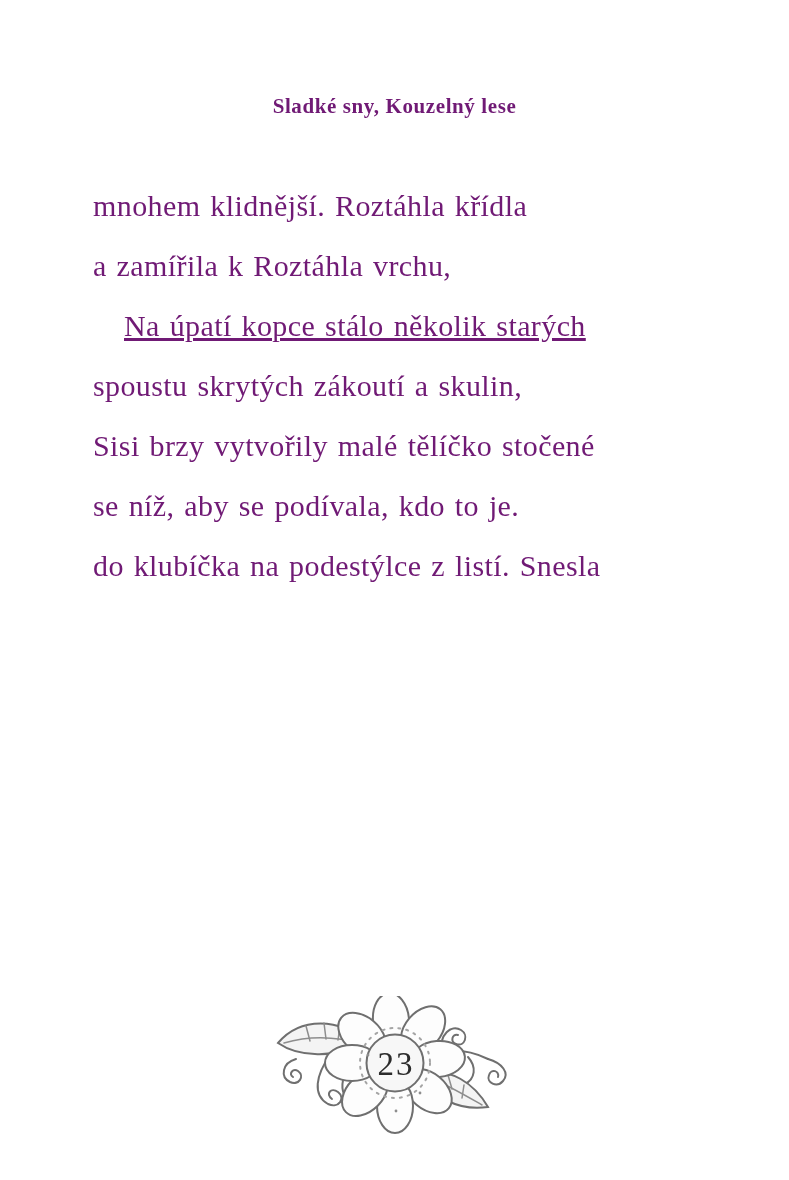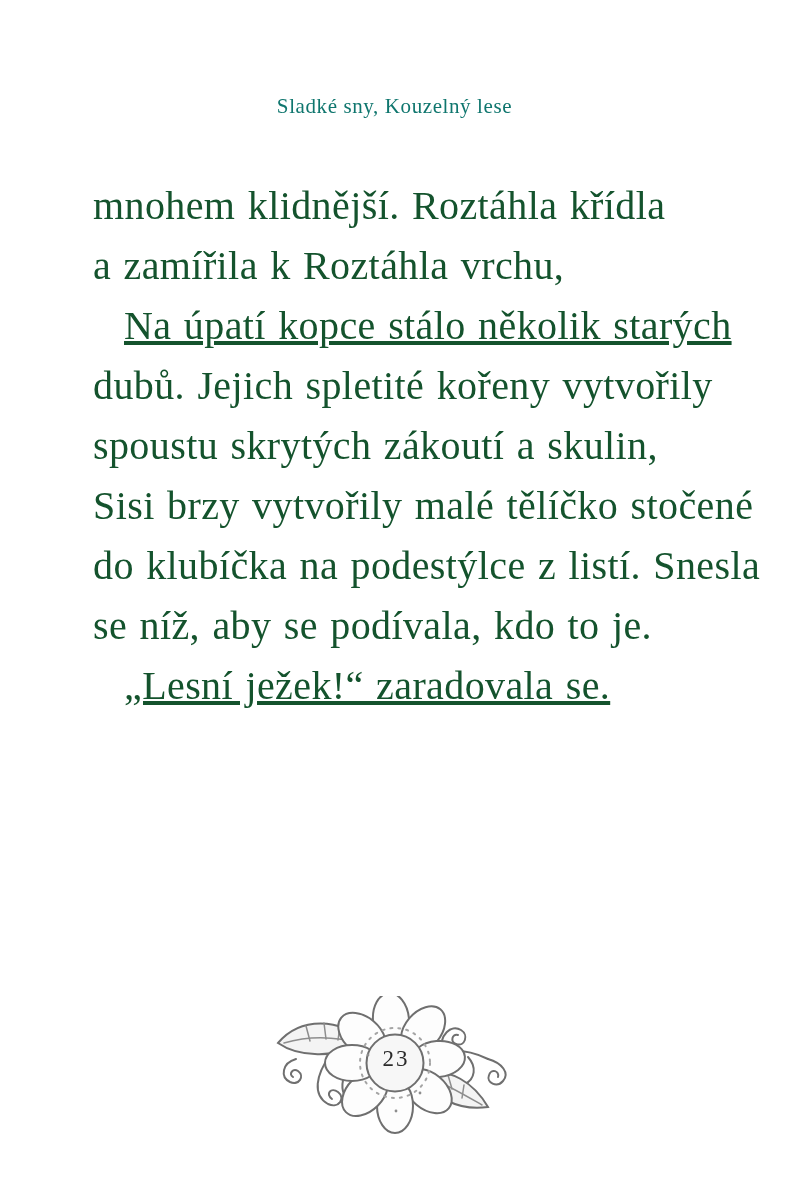--- a/index.html
+++ b/index.html
@@ -17,32 +17,33 @@
     color: #1a1a1a;
   }
   .running-header {
     position: absolute;
     top: 94px;
     left: 0;
     width: 100%;
     text-align: center;
     font-size: 21px;
     letter-spacing: 0.6px;
-    color: #0f766e;
+    color: #701a75;
+    font-weight: bold;
   }
   .body-text {
     position: absolute;
     top: 176px;
     left: 93px;
     width: 660px;
-    font-size: 40px;
+    font-size: 30px;
     line-height: 60px;
     letter-spacing: 0.4px;
     word-spacing: 2px;
-    color: #14532d;
+    color: #701a75;
     white-space: nowrap;
   }
   .body-text .line {
     height: 60px;
   }
   .body-text .line.indent {
     padding-left: 31px;
     text-decoration: underline;
   }
   .ornament-wrap {
@@ -55,42 +56,40 @@
   .ornament-wrap svg {
     display: block;
     width: 246px;
     height: 140px;
   }
   .page-number {
     position: absolute;
     left: 396px;
     top: 1046px;
     transform: translateX(-50%);
-    font-size: 23px;
+    font-size: 33px;
     letter-spacing: 2px;
     color: #2b2b2b;
   }
 </style>
 </head>
 <body>
 
 <div class="page">
 
   <div class="running-header">Sladké sny, Kouzelný lese</div>
 
   <div class="body-text">
       <div class="line">mnohem klidnější. Roztáhla křídla</div>
       <div class="line">a zamířila k Roztáhla vrchu,</div>
       <div class="line indent">Na úpatí kopce stálo několik starých</div>
-      <div class="line">dubů. Jejich spletité kořeny vytvořily</div>
       <div class="line">spoustu skrytých zákoutí a skulin,</div>
       <div class="line">Sisi brzy vytvořily malé tělíčko stočené</div>
+      <div class="line">se níž, aby se podívala, kdo to je.</div>
       <div class="line">do klubíčka na podestýlce z listí. Snesla</div>
-      <div class="line">se níž, aby se podívala, kdo to je.</div>
-      <div class="line indent">„Lesní ježek!“ zaradovala se.</div>
     </div>
 
   <div class="ornament-wrap">
 
     <svg viewBox="0 0 246 138" fill="none" stroke="#6f6f6f" stroke-width="2" stroke-linecap="round">
 
       <path d="M 6 46 C 28 20 68 20 94 46 C 62 62 26 60 6 46 Z" fill="#f4f4f4"></path>
       <path d="M 12 46 C 40 38 66 40 90 47" stroke="#8d8d8d" stroke-width="1.5"></path>
       <path d="M 34 29 L 38 44" stroke="#8d8d8d" stroke-width="1.5"></path>
       <path d="M 52 26 L 54 42" stroke="#8d8d8d" stroke-width="1.5"></path>

